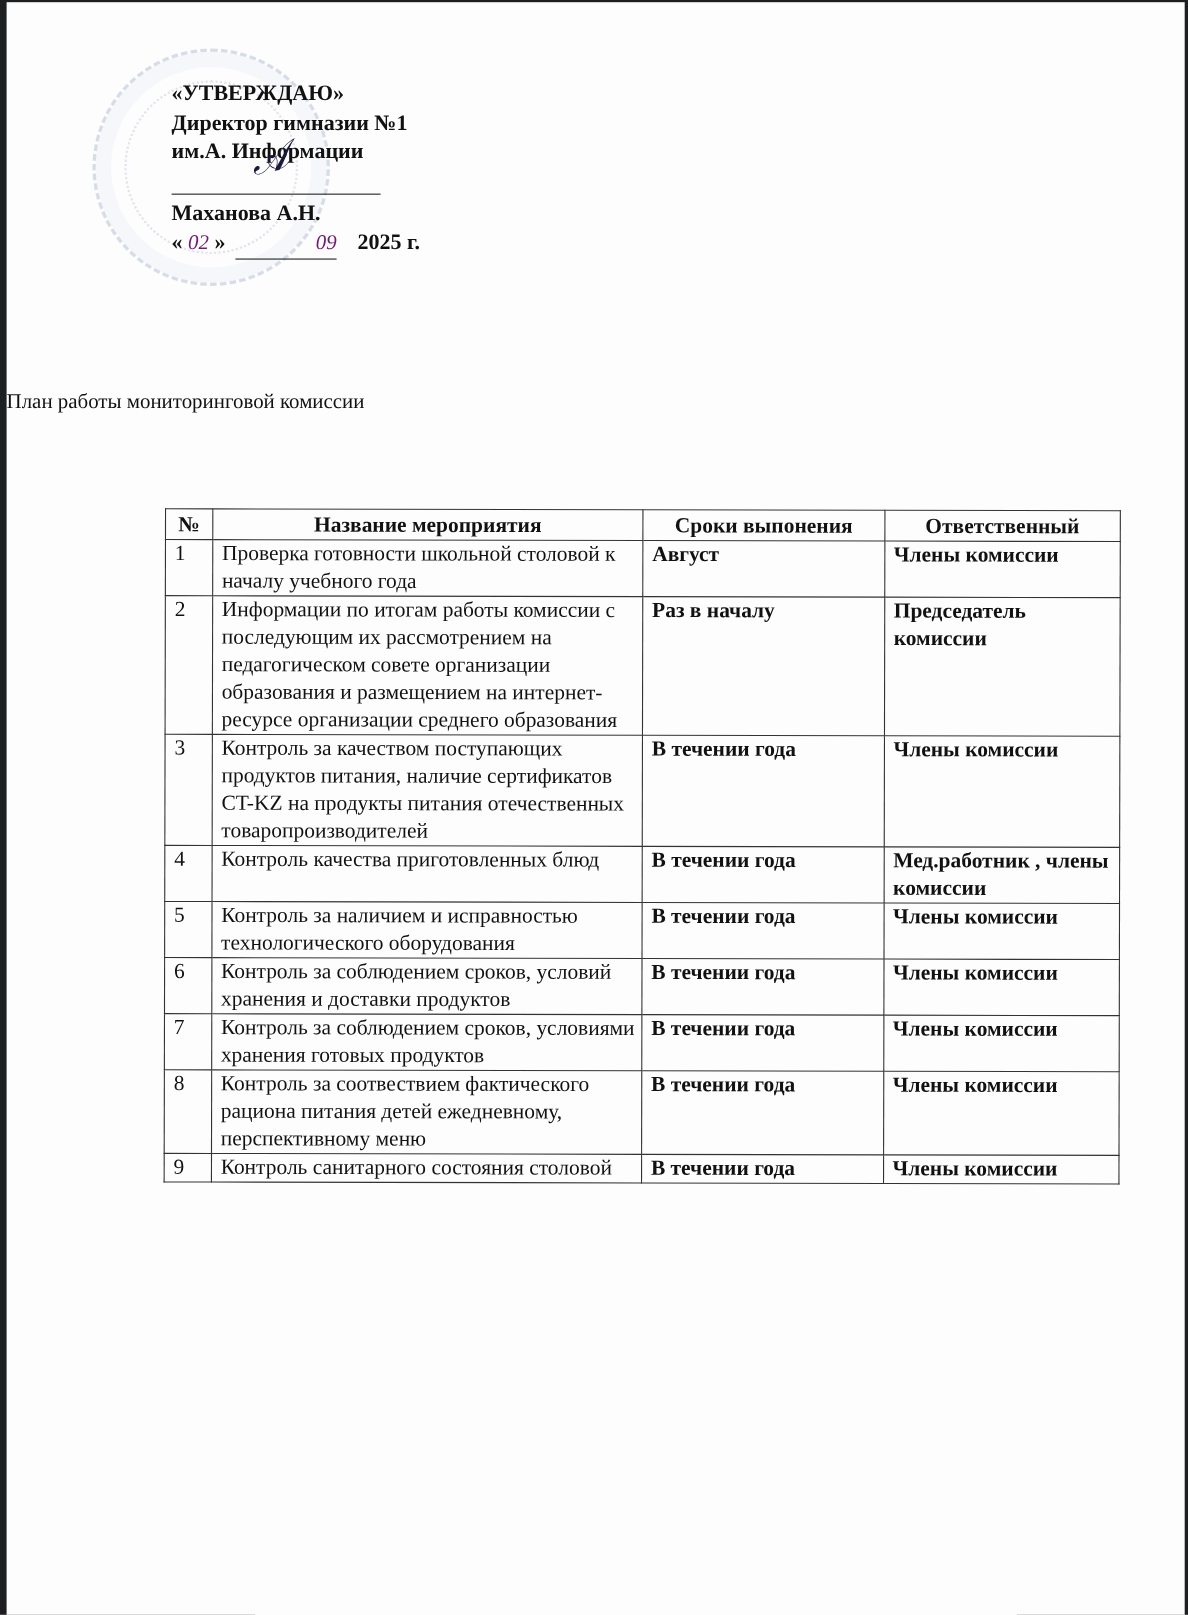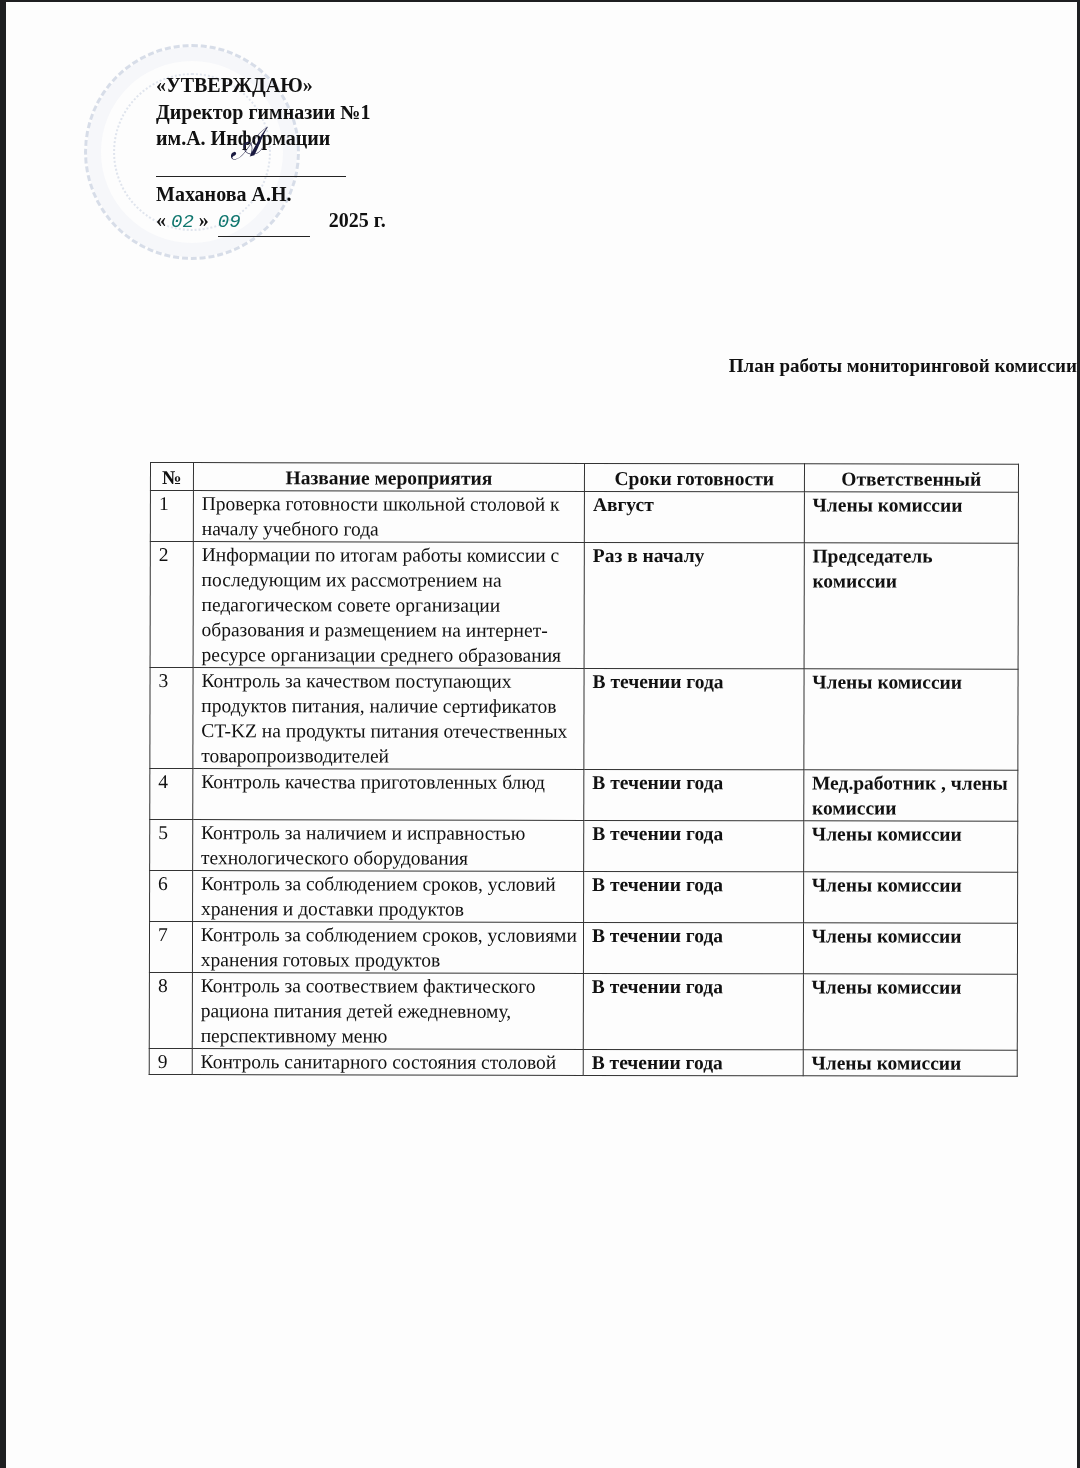--- a/index.html
+++ b/index.html
@@ -46,33 +46,33 @@
   }
   .signature {
     position: absolute; left: 72px; top: -20px;
     font-family: "DejaVu Serif", serif;
     font-style: italic;
     font-size: 36px; color: #1a1a40; font-weight: normal;
     transform: rotate(-12deg);
   }
   .date-row { white-space: nowrap; }
   .hand {
-    font-family: Liberation Mono, monospace;
+    font-family: Liberation Serif, serif;
     font-style: italic; font-weight: normal;
-    color: #0f766e; font-size: 19px; margin-top: 40px;
+    color: #701a75; font-size: 19px; margin-top: 40px;
   }
   .month-blank {
-    display: inline-block; width: 92px; text-align: left;
+    display: inline-block; width: 92px; text-align: right;
     border-bottom: 1.5px solid #222; margin: 0 14px 0 4px;
   }
   .title {
     position: absolute;
     left: 0; right: 0; top: 352px;
-    text-align: right;
-    font-weight: bold;
+    text-align: left;
+    font-weight: normal;
     font-size: 19px;
     line-height: 24px;
   }
   .title span { display: block; }
   table.plan {
     position: absolute;
     left: 144px; top: 460px;
     width: 869px;
     border-collapse: collapse;
     font-size: 19.5px;
@@ -133,21 +133,21 @@
     <colgroup>
       <col class="c-num">
         <col class="c-name">
         <col class="c-term">
         <col class="c-resp">
     </colgroup>
     <thead>
       <tr>
         <th>№</th>
         <th>Название мероприятия</th>
-        <th>Сроки готовности</th>
+        <th>Сроки выпонения</th>
         <th>Ответственный</th>
       </tr>
     </thead>
     <tbody id="plan-body">
         <tr>
           <td class="num">1</td>
           <td class="name">Проверка готовности школьной столовой к началу учебного года</td>
           <td class="term">Август</td>
           <td class="resp">Члены комиссии</td>
         </tr>

